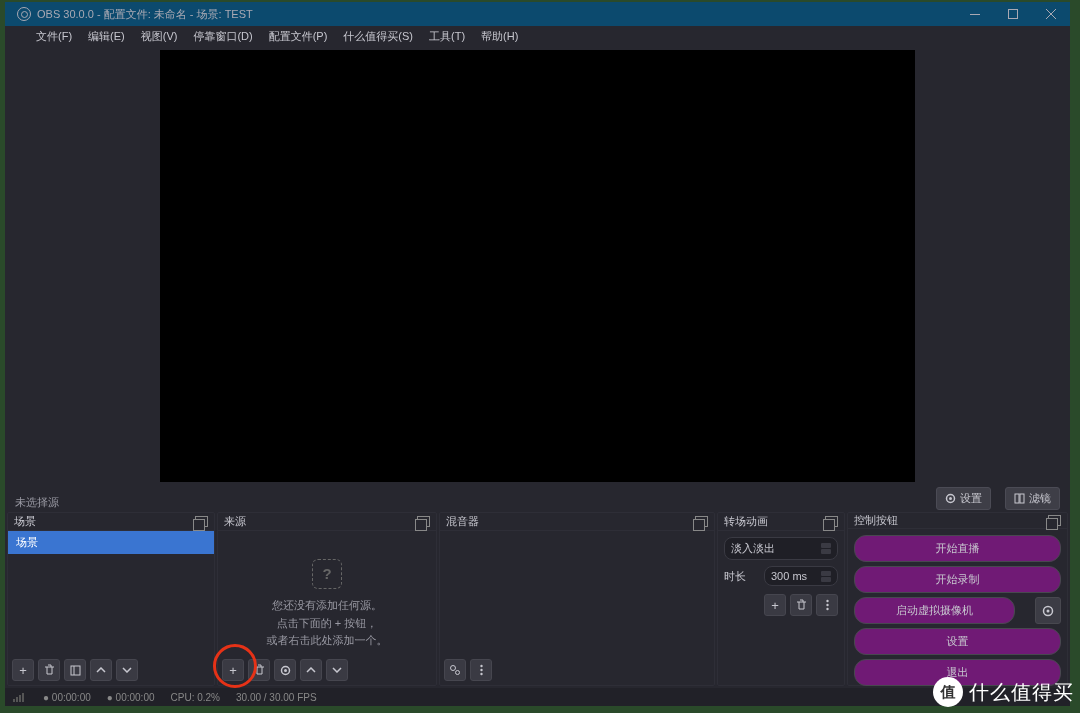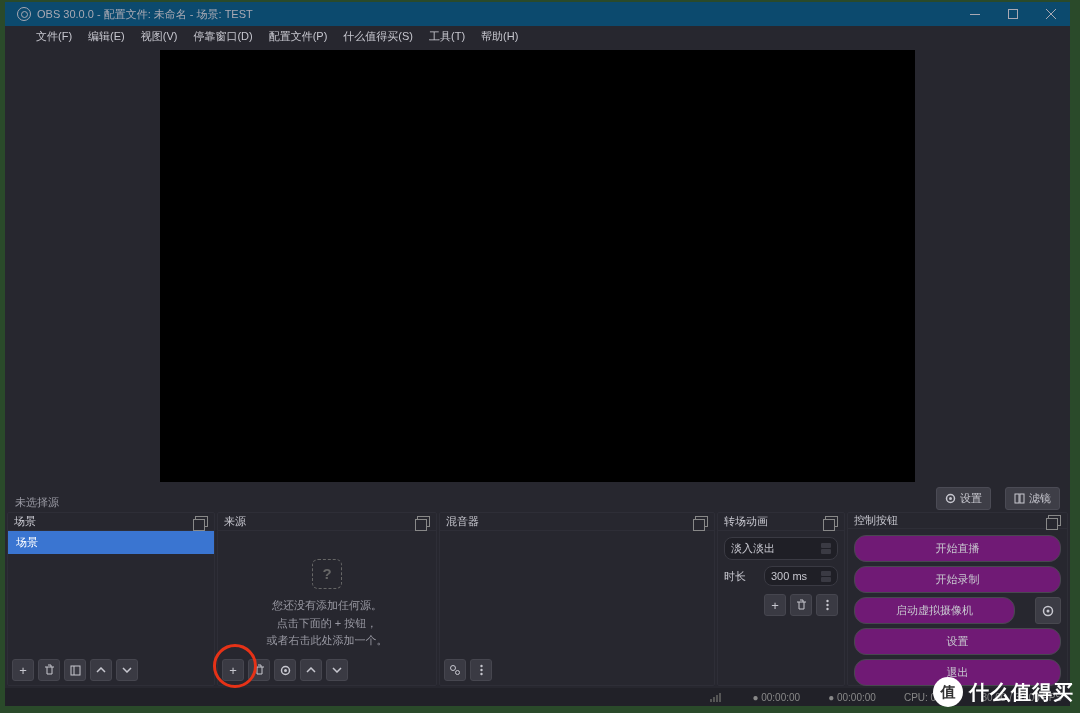--- a/index.html
+++ b/index.html
@@ -41,24 +41,24 @@
 .spin{width:10px;display:flex;flex-direction:column;gap:1px;margin-left:4px}
 .spin div{height:5px;background:#3a3a43;border-radius:1px}
 .row{display:flex;align-items:center;gap:18px}
 .row .lab{font-size:11px;color:#c7c7cf}
 .trans-btns{display:flex;gap:4px;justify-content:flex-end;margin-top:2px}
 .ctrl-body{padding:6px;display:flex;flex-direction:column;gap:4px}
 .cbtn{background:#701a75;border:1px solid #48484f;padding:5px;text-align:center;border-radius:12px;font-size:11px;color:#c7c7cf}
 .cbtn-row{display:flex;gap:20px}
 .cbtn-row .cbtn{flex:1}
 .gearbtn{width:26px;background:#3c3c45;border:1px solid #48484f;border-radius:3px;display:flex;align-items:center;justify-content:center}
-.status{height:18px;display:flex;align-items:center;justify-content:flex-end;padding:0 8px;gap:28px;background:#212128;color:#888;font-size:10px}
+.status{height:18px;display:flex;align-items:center;padding:0 8px;gap:16px;background:#212128;color:#888;font-size:10px}
 .watermark{position:absolute;right:6px;bottom:6px;display:flex;align-items:center;gap:6px}
 .wlogo{width:30px;height:30px;background:#fff;border-radius:50%;display:flex;align-items:center;justify-content:center;color:#333;font-weight:bold;font-size:15px}
-.wtxt{color:#fff;font-size:20px;font-weight:bold;letter-spacing:1px}
+.wtxt{color:#fff;font-size:20px;font-weight:normal;letter-spacing:1px}
 svg{display:block}
 </style>
 </head>
 <body>
 
 <div class="win">
   <div class="titlebar">
     <div class="logo"></div>
     <span>OBS 30.0.0 - 配置文件: 未命名 - 场景: TEST</span>
     <div class="spacer"></div>

